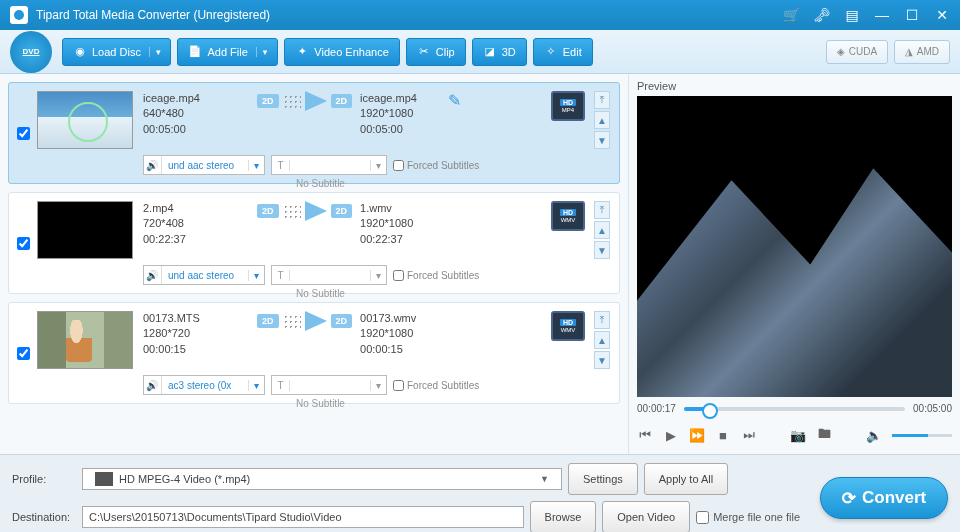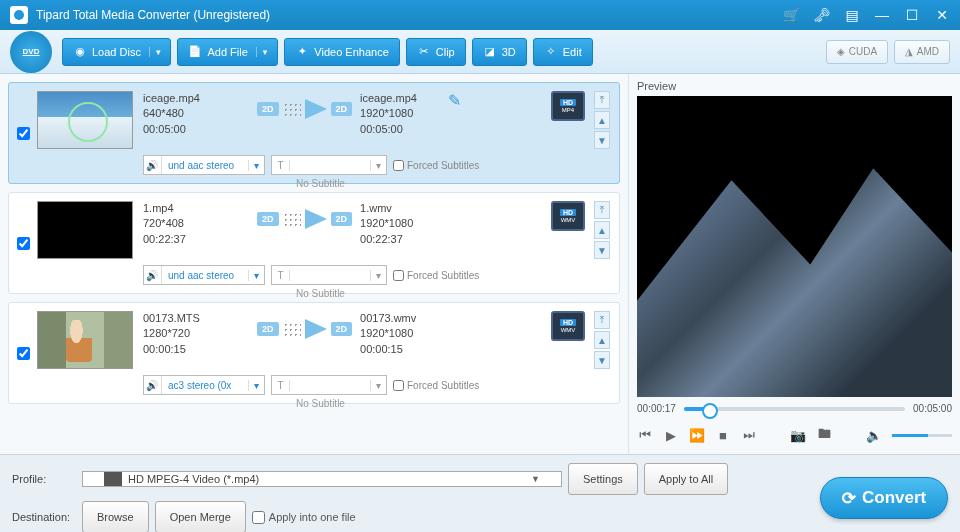--- a/index.html
+++ b/index.html
@@ -29,21 +29,21 @@
 .chk input { cursor: pointer; }
 .thumb { width: 96px; height: 58px; background: #000; border: 1px solid #999; margin-right: 10px; flex-shrink: 0; position: relative; overflow: hidden; }
 .thumb.iceage { background: linear-gradient(to bottom, #4a8fc8 0%, #6aafda 45%, #e8f2f8 45%, #c8dce8 100%); }
 .thumb.iceage::after { content: ""; position: absolute; top: 10px; left: 30px; width: 36px; height: 36px; border: 2px solid #8fe8a8; border-radius: 50%; }
 .thumb.mts { background: linear-gradient(to right, #7a8a6a 30%, #b0c0a0 30%, #b0c0a0 70%, #8a9a7a 70%); }
 .thumb.mts::before { content: ""; position: absolute; left: 28px; top: 8px; width: 26px; height: 42px; background: radial-gradient(ellipse at 40% 25%, #f0d8b8 28%, transparent 29%), linear-gradient(to bottom, transparent 42%, #d08848 42%); border-radius: 4px; }
 
 .file-main { flex: 1; display: flex; flex-direction: column; justify-content: space-between; }
 .file-top { display: flex; align-items: flex-start; }
 .src-info { width: 106px; font-size: 11px; color: #444; line-height: 1.4; }
-.arrow-block { display: flex; align-items: center; gap: 4px; margin: 8px 8px; }
+.arrow-block { display: flex; align-items: center; gap: 4px; margin: 0 8px; }
 .badge2d { background: #8cc8ed; color: white; font-size: 9px; padding: 2px 5px; border-radius: 2px; font-weight: bold; }
 .grid-dots { width: 18px; height: 14px; background-image: radial-gradient(#999 1px, transparent 1px); background-size: 5px 5px; }
 .big-arrow { width: 0; height: 0; border-top: 10px solid transparent; border-bottom: 10px solid transparent; border-left: 22px solid #7ac0ea; }
 .dst-info { width: 88px; font-size: 11px; color: #444; line-height: 1.4; }
 .edit-ico { width: 14px; height: 14px; color: #3a9add; cursor: pointer; }
 .fmt-badge { width: 34px; height: 30px; border: 2px solid #4a648a; border-radius: 3px; background: #26384a; display: flex; flex-direction: column; align-items: center; justify-content: center; cursor: pointer; }
 .fmt-badge .hd { background: #2a8ad4; color: white; font-size: 7px; padding: 0 3px; border-radius: 1px; font-weight: bold; }
 .fmt-badge .ext { color: white; font-size: 6px; margin-top: 1px; }
 .reorder { width: 18px; display: flex; flex-direction: column; gap: 2px; align-items: center; margin-left: 8px; }
 .rbtn { width: 16px; height: 18px; background: #e8f2fa; border: 1px solid #b8d4e8; font-size: 10px; color: #4a8ab8; display: flex; align-items: center; justify-content: center; cursor: pointer; }
@@ -71,21 +71,21 @@
 .pctrls { display: flex; align-items: center; gap: 10px; padding: 4px 0; font-size: 13px; color: #666; }
 .pctrls .pb { cursor: pointer; width: 16px; text-align: center; }
 .pctrls .gap { flex: 1; }
 .vol { width: 60px; height: 3px; background: #d0d8e0; position: relative; }
 .vol::before { content: ""; position: absolute; left: 0; width: 60%; height: 100%; background: #2aa0e8; }
 
 .bottom { background: #e8f0f6; border-top: 1px solid #c8d8e4; padding: 8px 12px; display: flex; justify-content: flex-end; }
 .bot-left { flex: 1; display: flex; flex-direction: column; gap: 6px; }
 .bot-row { display: flex; align-items: center; gap: 6px; font-size: 11px; color: #444; }
 .bot-row .lbl { width: 64px; }
-.profile-sel { flex: 1; height: 16px; border: 1px solid #aaa; background: white; display: flex; align-items: center; padding: 0 21px; font-size: 11px; cursor: pointer; max-width: 480px; }
+.profile-sel { flex: 1; height: 22px; border: 1px solid #aaa; background: white; display: flex; align-items: center; padding: 0 12px; font-size: 11px; cursor: pointer; max-width: 480px; }
 .profile-sel .pico { width: 18px; height: 14px; background: #555; margin-right: 6px; }
 .profile-sel .ptxt { flex: 1; }
 .profile-sel .pdd { font-size: 9px; color: #666; }
 .dest-in { flex: 1; height: 22px; border: 1px solid #aaa; background: white; padding: 0 6px; font-size: 11px; display: flex; align-items: center; max-width: 480px; }
 .sbtn { height: 32px; padding: 0 14px; border: 1px solid #aaa; background: linear-gradient(to bottom, #fff, #e8e8e8); border-radius: 3px; font-size: 11px; cursor: pointer; display: flex; align-items: center; }
 .merge { font-size: 11px; color: #555; display: flex; align-items: center; gap: 4px; }
 .bot-right { display: flex; align-items: center; padding-left: 20px; }
 .convert-btn { width: 128px; height: 42px; background: linear-gradient(to bottom, #4cbef2, #1a94d6); border: 1px solid #1580c0; border-radius: 21px; color: white; font-size: 17px; font-weight: bold; display: flex; align-items: center; justify-content: center; gap: 6px; cursor: pointer; box-shadow: 0 2px 4px rgba(0,0,0,0.2); }
 </style>
 </head>
@@ -199,21 +199,21 @@
     </div>
       </div>
       <div class="file-row">
     <div class="chk">
           <input type="checkbox" checked="" style="">
         </div>
     <div class="thumb "></div>
     <div class="file-main">
       <div class="file-top">
         <div class="src-info">
-          <div>1.mp4</div>
+          <div>2.mp4</div>
           <div>720*408</div>
           <div>00:22:37</div>
         </div>
         <div class="arrow-block">
           <span class="badge2d">2D</span>
           <span class="grid-dots"></span>
           <span class="big-arrow"></span>
           <span class="badge2d">2D</span>
         </div>
         <div class="dst-info">
@@ -337,25 +337,28 @@
       <div class="profile-sel">
         <span class="pico"></span>
         <span class="ptxt">HD MPEG-4 Video (*.mp4)</span>
         <span class="pdd">▼</span>
       </div>
       <div class="sbtn">Settings</div>
       <div class="sbtn">Apply to All</div>
     </div>
     <div class="bot-row">
       <span class="lbl">Destination:</span>
+      <div class="dest-in">
+        <span>C:\Users\20150713\Documents\Tipard Studio\Video</span>
+      </div>
       <div class="sbtn">Browse</div>
-      <div class="sbtn">Open Merge</div>
+      <div class="sbtn">Open Video</div>
       <label class="merge">
         <input type="checkbox" style="">
-        <span>Apply into one file</span>
+        <span>Merge file one file</span>
       </label>
     </div>
   </div>
   <div class="bot-right">
     <div class="convert-btn">
       <span>⟳</span>
       <span>Convert</span>
     </div>
   </div>
 </div>

